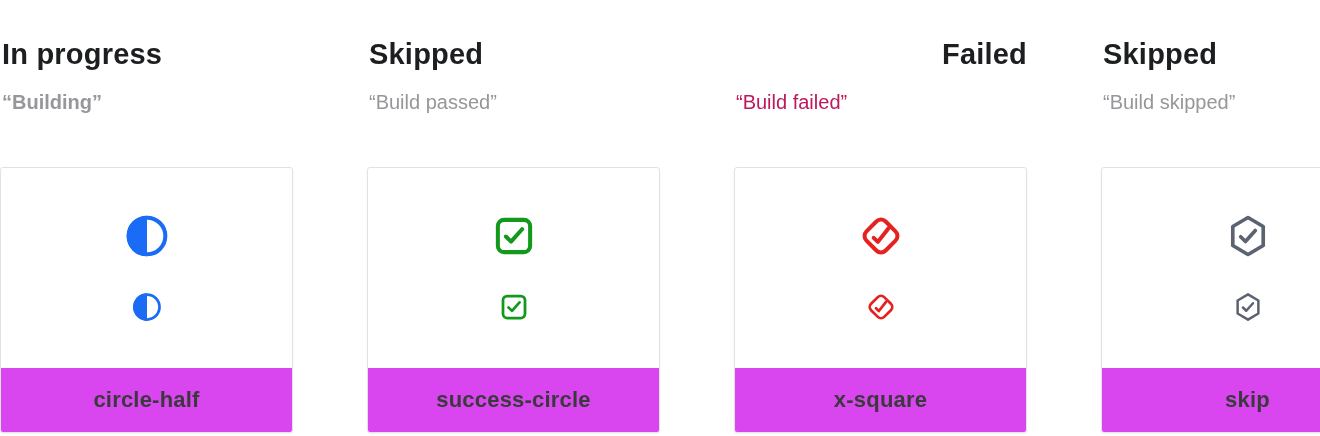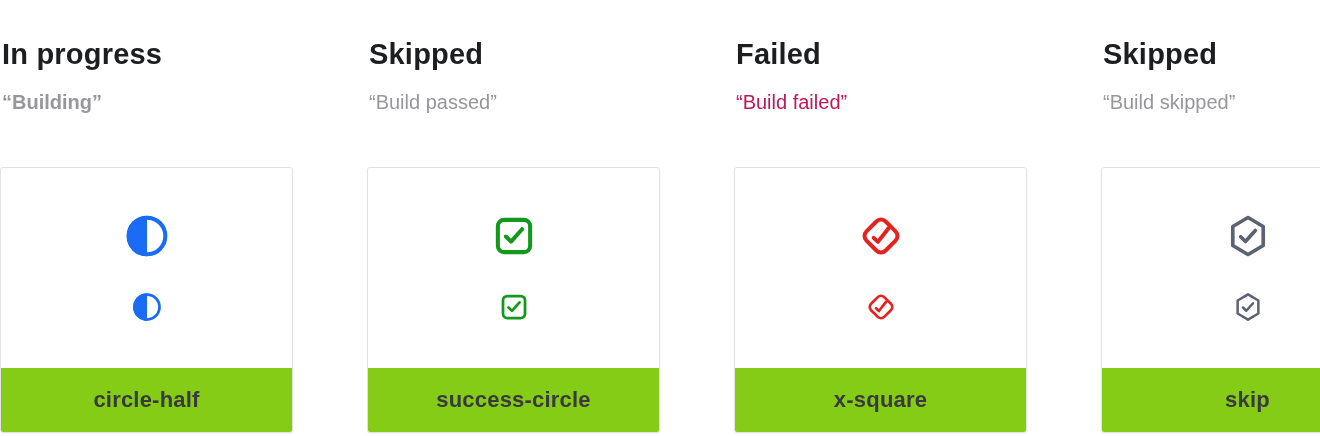--- a/index.html
+++ b/index.html
@@ -53,21 +53,21 @@
     flex-direction: column;
     align-items: center;
     justify-content: center;
     gap: 34px;
   }
   .icon-slot { display: block; line-height: 0; }
   .icon-slot.large svg { width: 44px; height: 44px; display: block; }
   .icon-slot.small svg { width: 30px; height: 30px; display: block; }
   .card-footer {
     flex: 1;
-    background: #84cc16;
+    background: #d946ef;
     display: flex;
     align-items: center;
     justify-content: center;
     font-size: 22px;
     font-weight: 700;
     color: #3a3a3c;
     letter-spacing: 0.2px;
   }
 </style>
 </head>
@@ -116,21 +116,21 @@
             </svg>
           </span>
       </div>
       <div class="card-footer" style="color: rgb(58, 58, 60); text-align: right;">
         <span>success-circle</span>
       </div>
     </div>
   </section>
 
   <section class="column">
-    <h2 class="status-title" style="color: rgb(29, 30, 32);">Failed</h2>
+    <h2 class="status-title" style="color: rgb(29, 30, 32); text-align: right;">Failed</h2>
     <p class="status-message" style="color: #be185d;">“Build failed”</p>
     <div class="card">
       <div class="card-body">
         <span class="icon-slot large" style="color: rgb(228, 35, 32);">
             <svg viewBox="0 0 24 24" fill="none" stroke="currentColor" stroke-width="2.2" stroke-linecap="round" stroke-linejoin="round" xmlns="http://www.w3.org/2000/svg">
               <rect x="4.6" y="4.6" width="14.8" height="14.8" rx="3.6" transform="rotate(45 12 12)"></rect>
               <polyline points="8 13 10.3 15.2 16 7.9"></polyline>
             </svg>
           </span>
         <span class="icon-slot small" style="color: rgb(228, 35, 32);">

